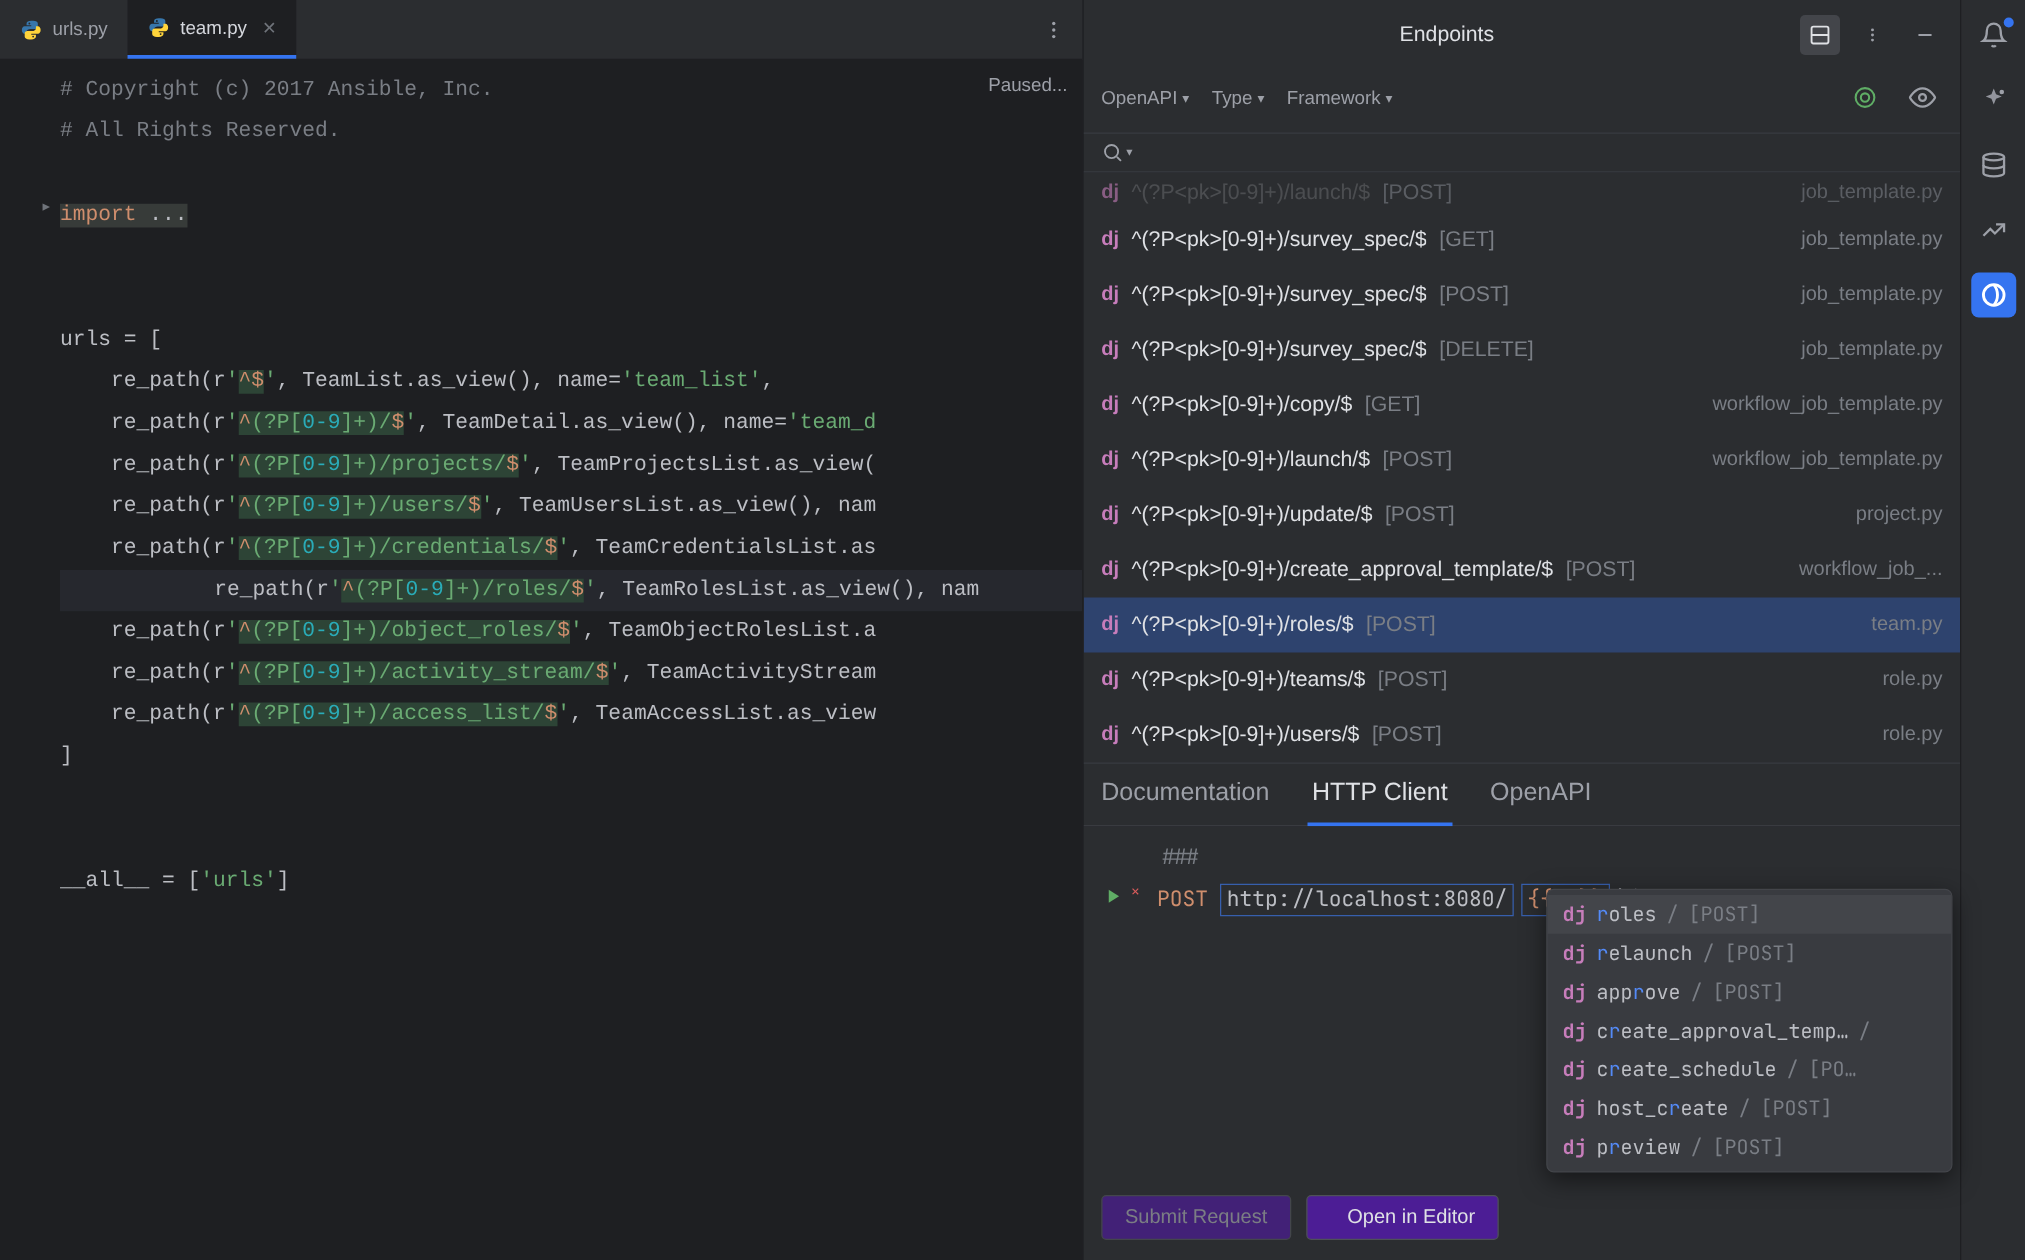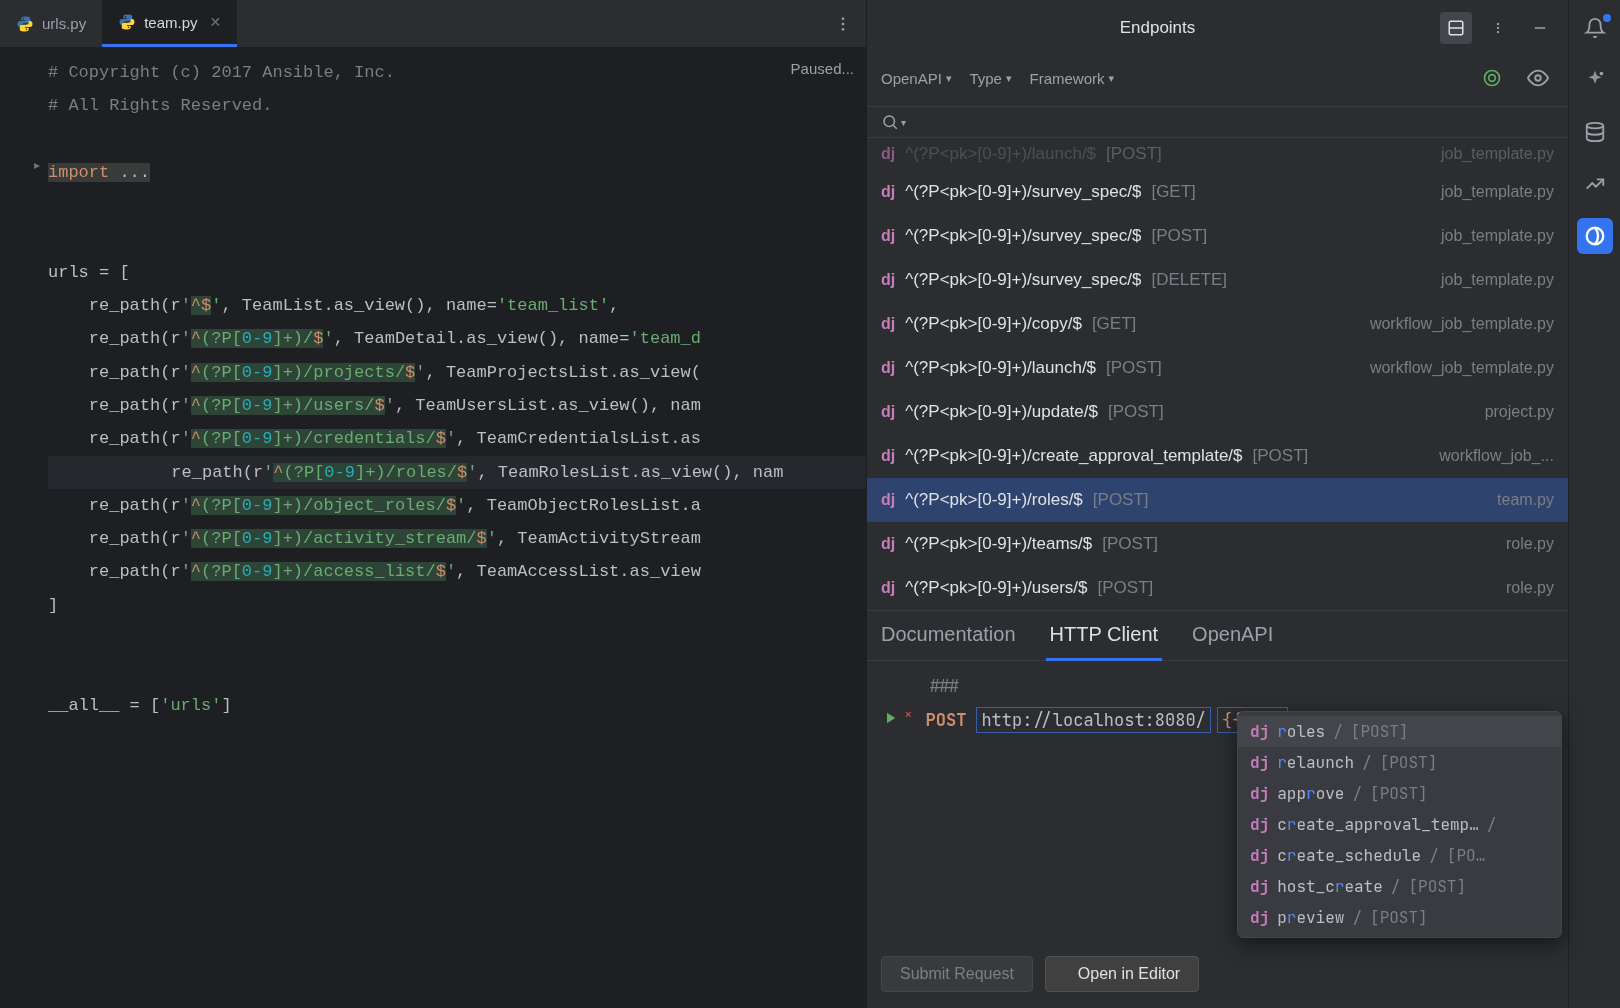--- a/index.html
+++ b/index.html
@@ -117,28 +117,28 @@
 
 .http-client { flex:1; display:flex; flex-direction:column; padding: 8px 0; background:#2b2d30; position:relative;}
 .http-line {
   display:flex; align-items:center; font-family:"JetBrains Mono", monospace; font-size:17px;
   padding: 0 14px; height:34px; gap:10px;
 }
 .http-hash { color:#7a7e85; padding-left: 48px;}
 .run-icon { color:#5fad65; }
 .run-icon svg { width:18px; height:18px;}
 .run-x { color:#db5c5c; font-size:11px; position:relative; left:-4px; top:-6px;}
-.method-post { color:#cf8e6d; font-weight:bold;text-align:right;}
+.method-post { color:#cf8e6d; font-weight:normal;text-align:right;}
 .url-box { border:1px solid #375fad; padding:1px 4px; background:#2b2d30; color:#bcbec4;}
 .param-box { border:1px solid #375fad; padding:1px 4px; color:#cf8e6d; margin-left:6px;}
 
 .http-buttons { display:flex; gap:12px; padding: 8px 14px; margin-top:auto;}
 .btn {
   padding: 8px 18px; border-radius:4px; font-size:16px; cursor:pointer;
-  border:1px solid #4e5157; background:#404040; color:#9da0a8;
+  border:1px solid #4e5157; background:#4c1d95; color:#9da0a8;
 }
 .btn:not(.disabled){ color:#dfe1e5;padding-left:32px; }
 .btn.disabled { opacity:0.7; }
 
 
 .completion {
   position:absolute; left: 370px; top: 50px; width: 325px; background:#393b40;
   border:1px solid #43454a; border-radius:6px; padding:4px 0; z-index:100;
   box-shadow: 0 6px 20px rgba(0,0,0,0.5);
 }

